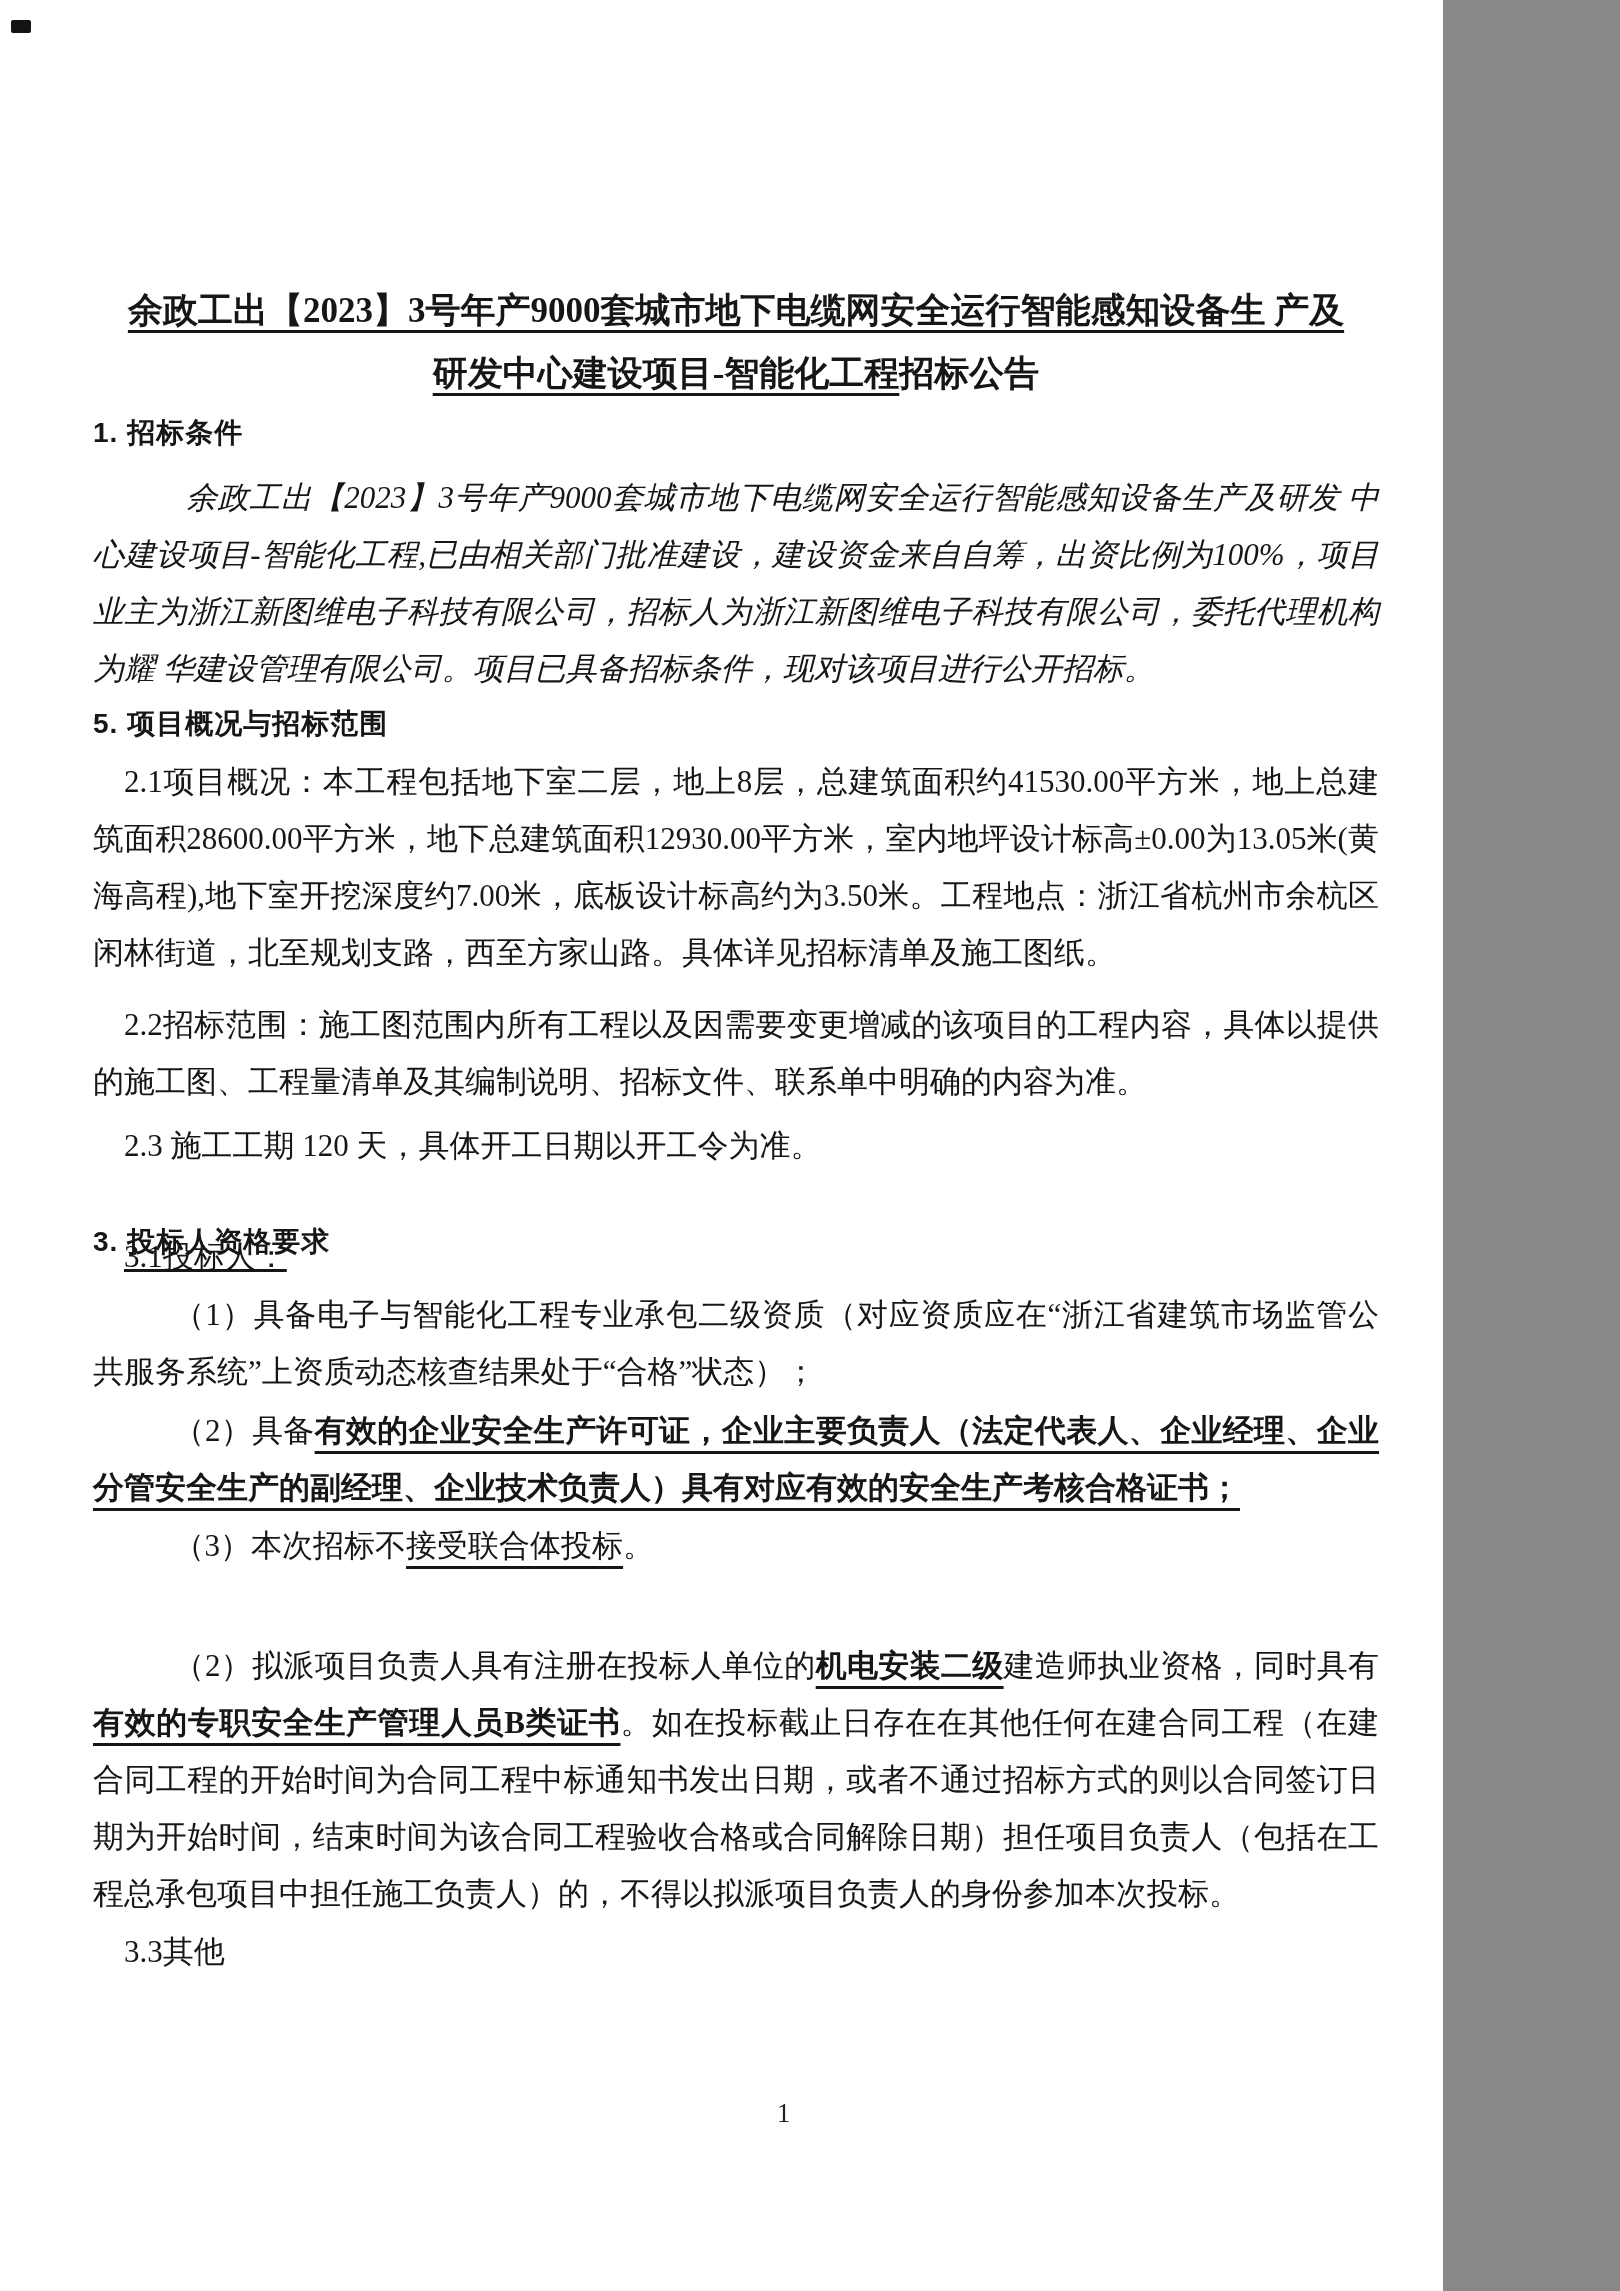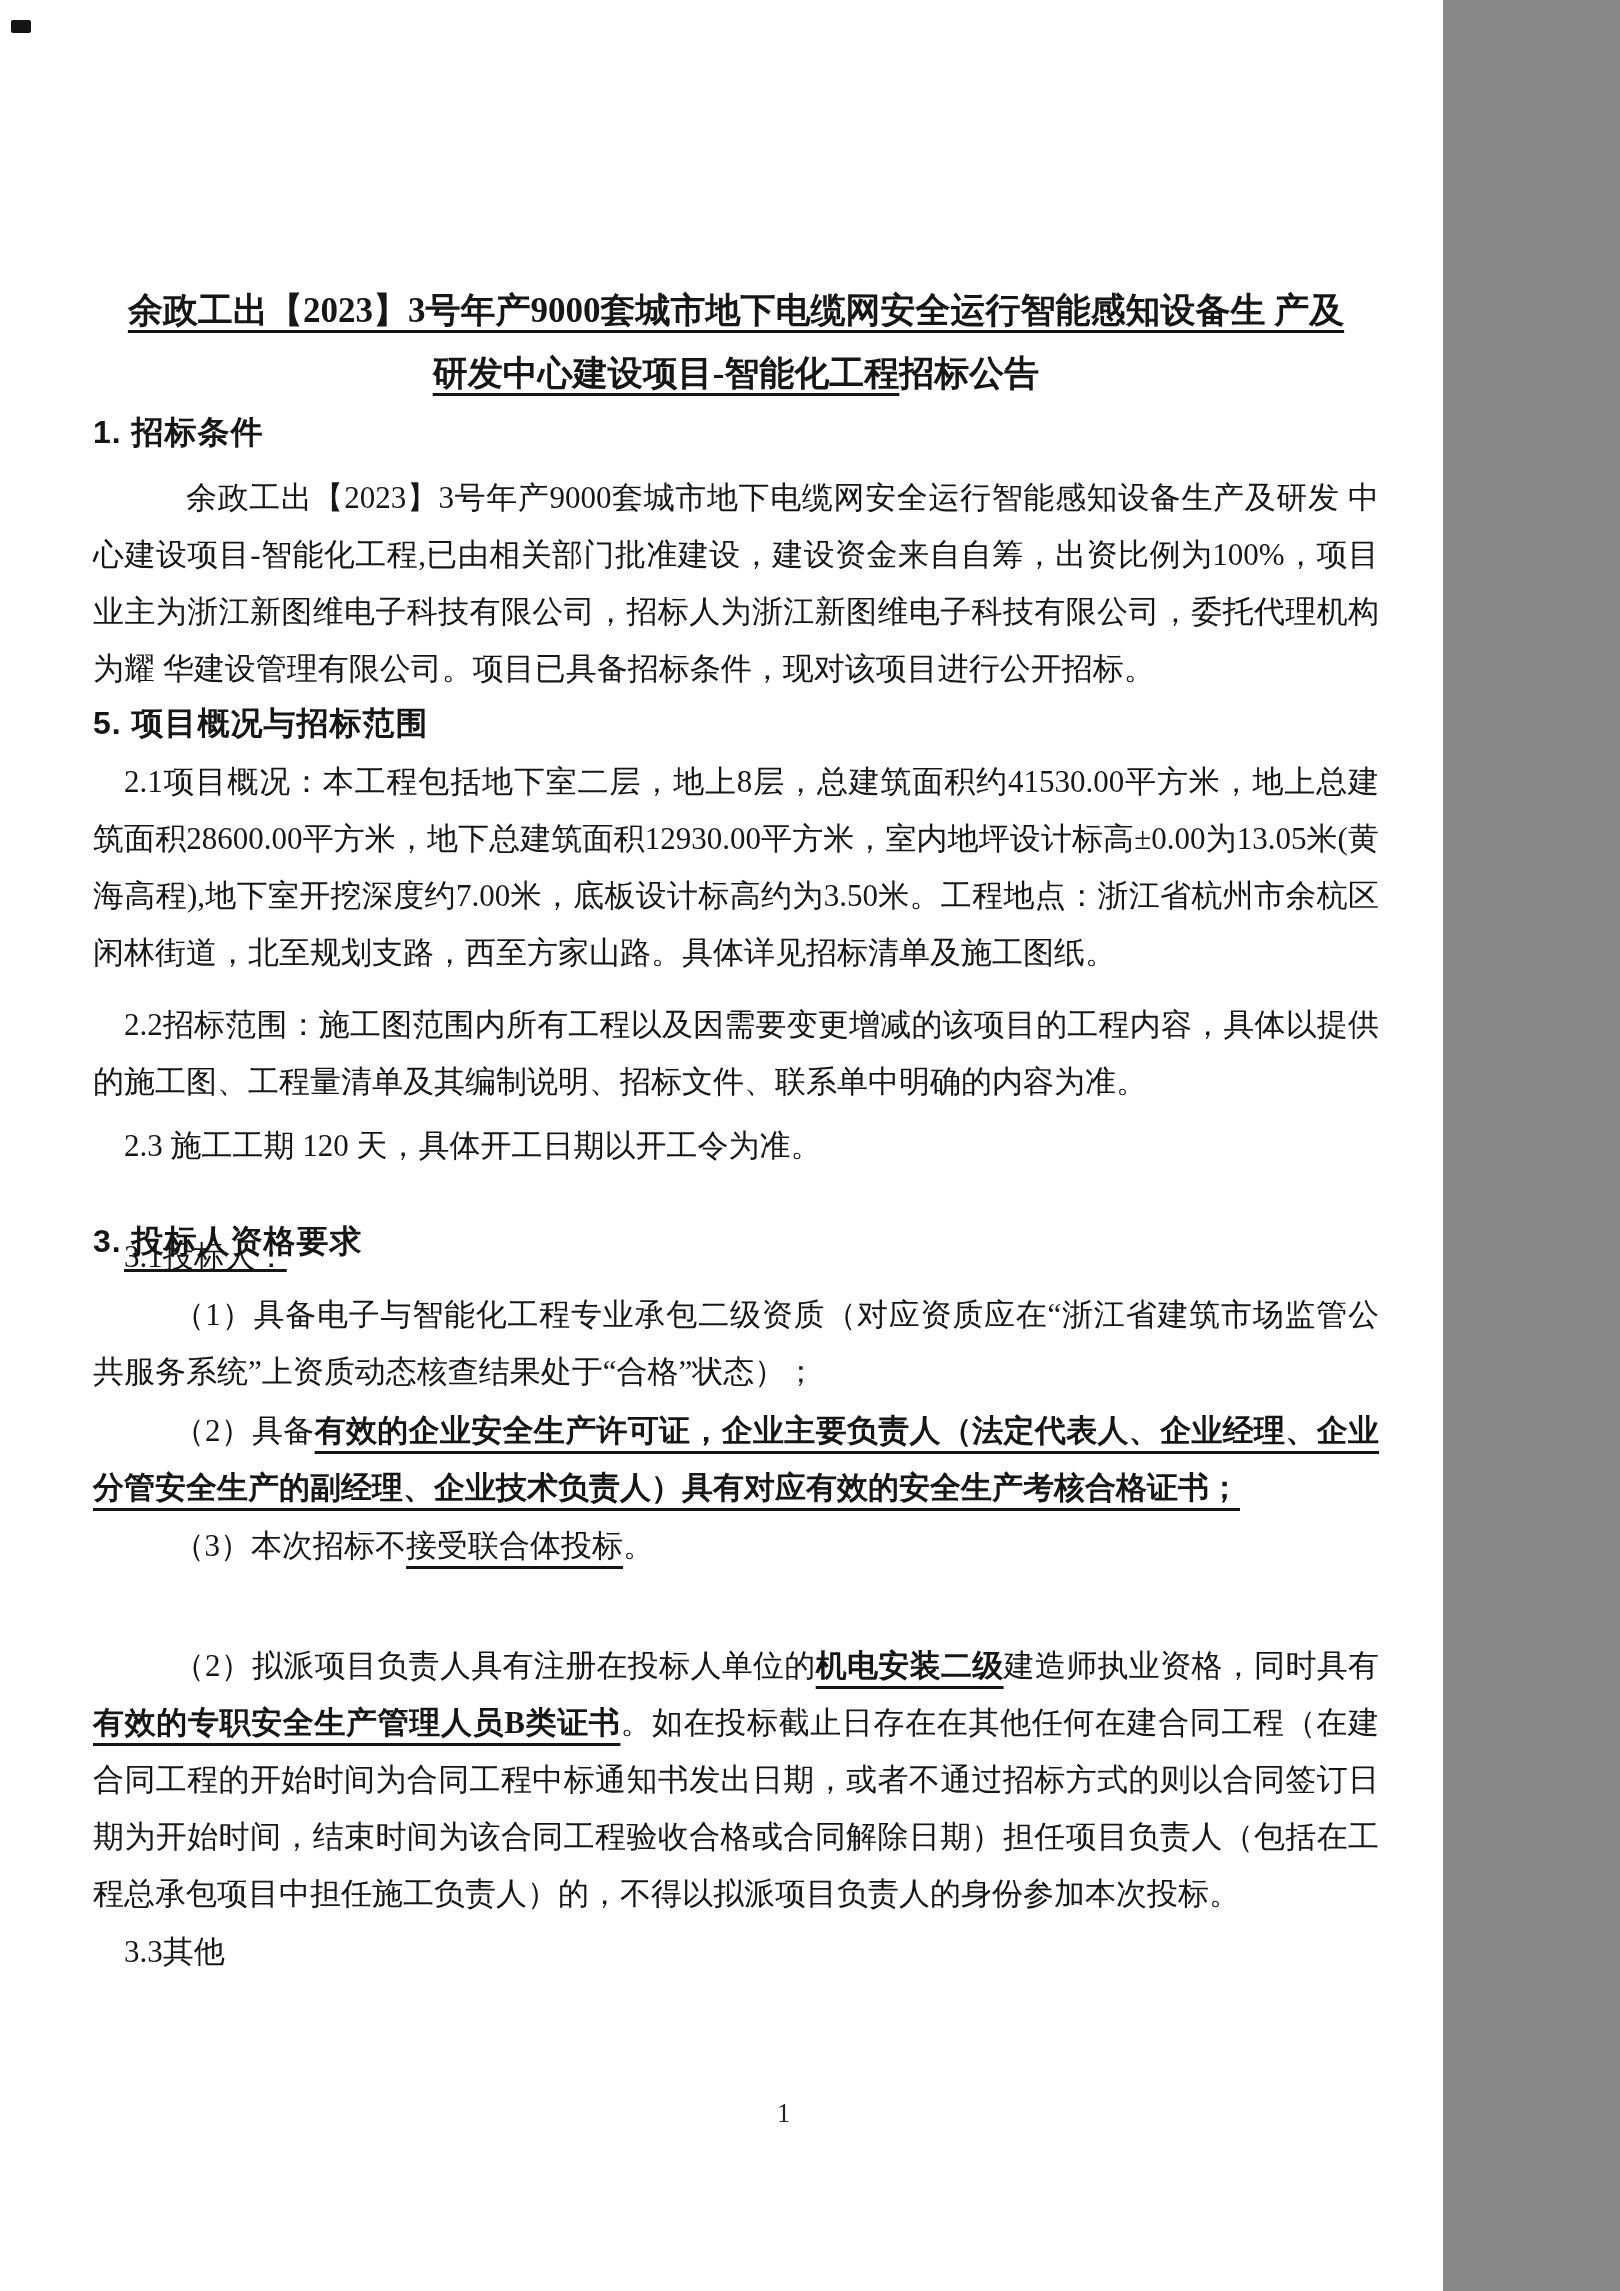--- a/index.html
+++ b/index.html
@@ -8,21 +8,21 @@
     width:1443px;height:2292px;
     background:#ffffff;
     overflow:hidden;
     font-family:"Liberation Serif","DejaVu Serif",serif;
     color:#161616;
   }
   .abs{position:absolute;left:93px;width:1286px;}
   .doc-title{top:279px;text-align:center;font-size:35px;font-weight:bold;line-height:63px;}
   .u{text-decoration:underline;text-decoration-thickness:2.9px;text-underline-offset:7.8px;}
   h2.sec{
-    margin:0;font-size:32px;font-weight:bold;line-height:51px;
+    margin:0;font-size:28px;font-weight:bold;line-height:51px;
     font-family:"Liberation Sans","DejaVu Sans",sans-serif;
     letter-spacing:1px;
   }
   p.body{
     margin:0;font-size:31px;line-height:57px;
     text-align:justify;
   }
   .ind3{text-indent:3em;}
   .ind26{text-indent:2.6em;}
   .ind1{text-indent:1em;}
@@ -38,21 +38,21 @@
 <div class="page">
 
   <div class="corner-mark"></div>
 
   <div class="abs doc-title">
     <div><span class="u">余政工出【2023】3号年产9000套城市地下电缆网安全运行智能感知设备生 产及</span></div>
     <div><span class="u">研发中心建设项目-智能化工程</span><span>招标公告</span></div>
   </div>
 
   <h2 class="abs sec" style="top:407px;">1. 招标条件</h2>
-  <p class="abs body ind3" style="top:469px;">余政工出【2023】3号年产9000套城市地下电缆网安全运行智能感知设备生产及研发 中心建设项目-智能化工程,已由相关部门批准建设，建设资金来自自筹，出资比例为100%，项目 业主为浙江新图维电子科技有限公司，招标人为浙江新图维电子科技有限公司，委托代理机构为耀 华建设管理有限公司。项目已具备招标条件，现对该项目进行公开招标。</p>
+  <p class="abs body ind3" style="top:469px;font-style:italic;">余政工出【2023】3号年产9000套城市地下电缆网安全运行智能感知设备生产及研发 中心建设项目-智能化工程,已由相关部门批准建设，建设资金来自自筹，出资比例为100%，项目 业主为浙江新图维电子科技有限公司，招标人为浙江新图维电子科技有限公司，委托代理机构为耀 华建设管理有限公司。项目已具备招标条件，现对该项目进行公开招标。</p>
 
   <h2 class="abs sec" style="top:698px;">5. 项目概况与招标范围</h2>
   <p class="abs body ind1" style="top:753px;">2.1项目概况：本工程包括地下室二层，地上8层，总建筑面积约41530.00平方米，地上总建筑面积28600.00平方米，地下总建筑面积12930.00平方米，室内地坪设计标高±0.00为13.05米(黄海高程),地下室开挖深度约7.00米，底板设计标高约为3.50米。工程地点：浙江省杭州市余杭区闲林街道，北至规划支路，西至方家山路。具体详见招标清单及施工图纸。</p>
   <p class="abs body ind1" style="top:996px;">2.2招标范围：施工图范围内所有工程以及因需要变更增减的该项目的工程内容，具体以提供的施工图、工程量清单及其编制说明、招标文件、联系单中明确的内容为准。</p>
   <p class="abs body ind1" style="top:1117px;">2.3 施工工期 120 天，具体开工日期以开工令为准。</p>
 
   <h2 class="abs sec" style="top:1216px;">3. 投标人资格要求</h2>
   <p class="abs body ind1" style="top:1228px;text-decoration:underline;">3.1投标人：</p>
   <p class="abs body ind26" style="top:1286px;">（1）具备电子与智能化工程专业承包二级资质（对应资质应在“浙江省建筑市场监管公共服务系统”上资质动态核查结果处于“合格”状态）；</p>
   <p class="abs body ind26" style="top:1402px;"><span>（2）具备</span><span class="bu">有效的企业安全生产许可证，企业主要负责人（法定代表人、企业经理、企业分管安全生产的副经理、企业技术负责人）具有对应有效的安全生产考核合格证书；</span></p>

